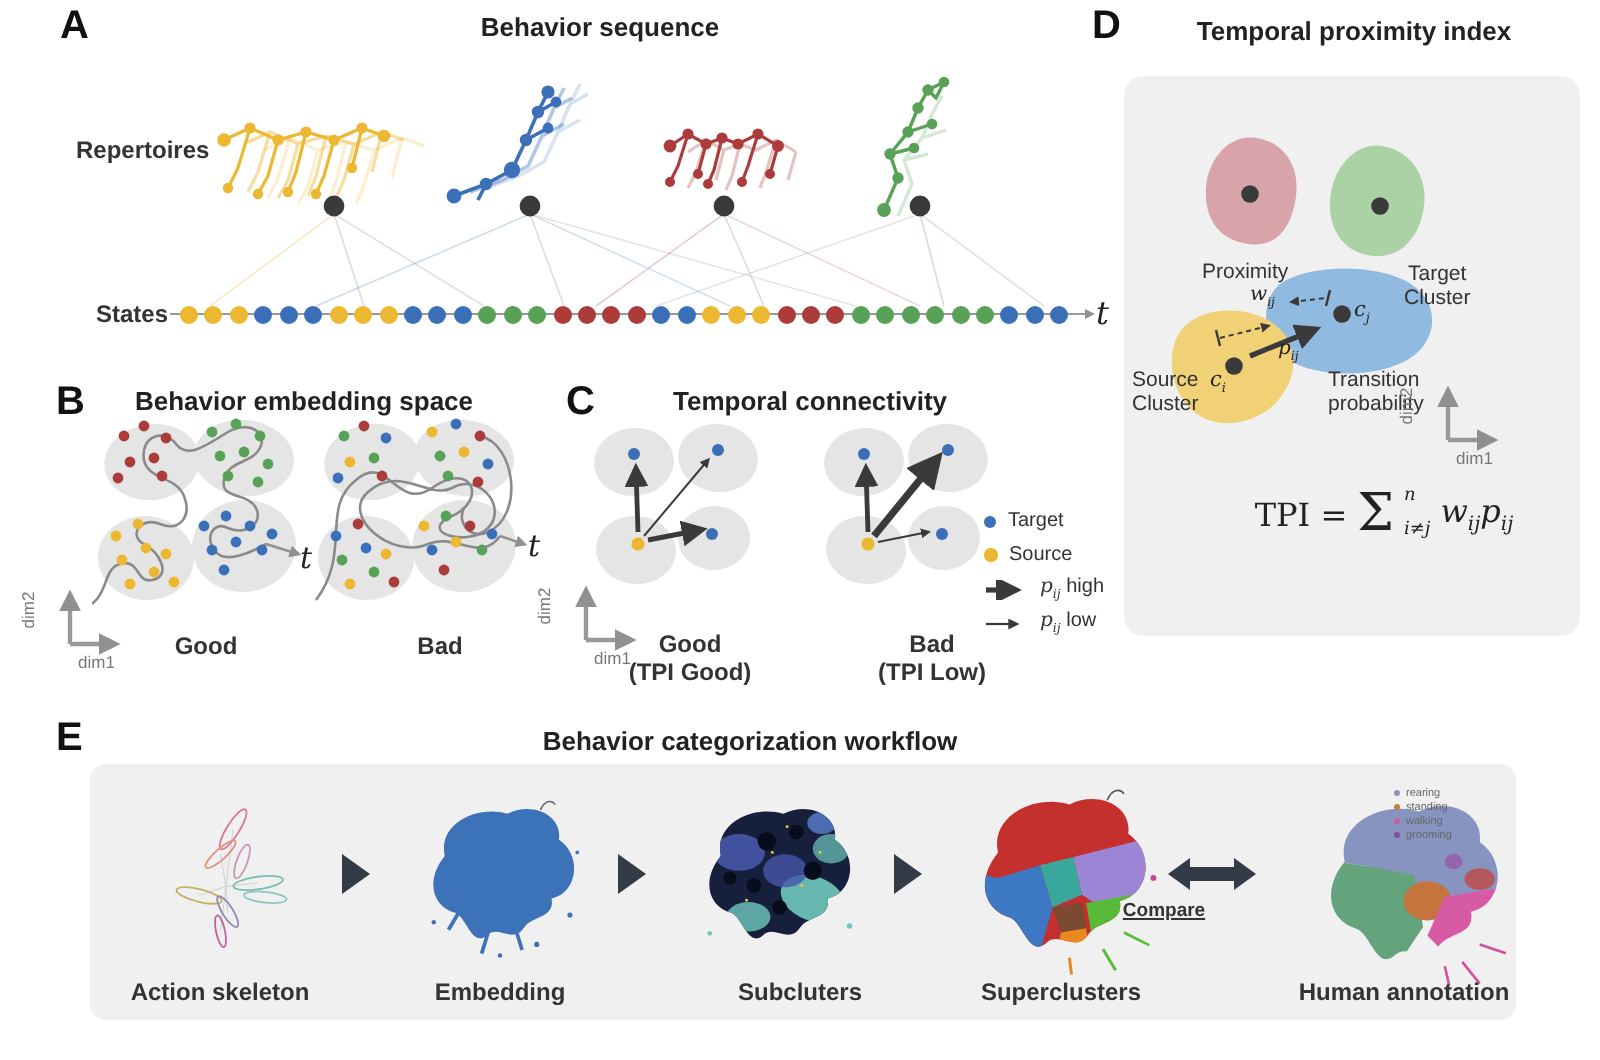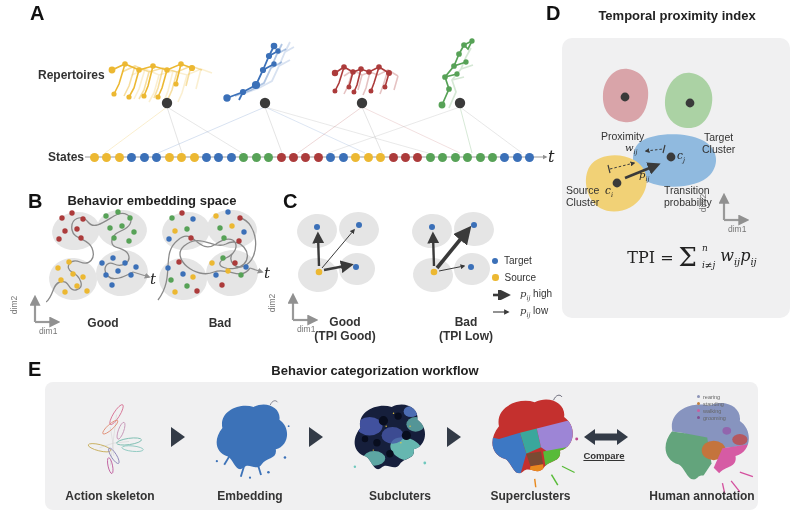--- a/index.html
+++ b/index.html
@@ -41,20 +41,21 @@
       <marker id="ah8" viewBox="0 0 10 10" refX="7" refY="5" markerWidth="5" markerHeight="5" orient="auto-start-reverse" markerUnits="strokeWidth">
         <path d="M0,0 L10,5 L0,10 Z" fill="#909090"></path>
       </marker>
       <marker id="ah3" viewBox="0 0 10 10" refX="7" refY="5" markerWidth="5" markerHeight="5" orient="auto-start-reverse" markerUnits="strokeWidth">
         <path d="M0,0 L10,5 L0,10 Z" fill="#3A3A3A"></path>
       </marker>
     </defs>
   </svg>
 
   <div class="abs panel-letter" style="left:30px;top:2px;">A</div>
+  <div class="abs ptitle" style="left:200px;top:6px;width:200px;">Behavior sequence</div>
   <div class="abs slabel" style="left:38px;top:68px;">Repertoires</div>
   <div class="abs slabel" style="left:48px;top:150px;">States</div>
 
   <svg class="abs" style="left:30px;top:25px;" width="540" height="145" viewBox="0 0 540 145">
 
     <g stroke-width="0.8" fill="none">
       <path d="M137,82 L75,128" stroke="var(--yellow)" opacity="0.30"></path>
       <path d="M137,82 L152,128" stroke="#bbb" opacity="0.5"></path>
       <path d="M137,82 L212,128" stroke="#bbb" opacity="0.45"></path>
       <path d="M235,82 L128,128" stroke="var(--blue)" opacity="0.25"></path>
@@ -305,20 +306,21 @@
   <div class="abs slabel center" style="left:195px;top:316px;width:50px;">Bad</div>
 
   <svg class="abs" style="left:23px;top:288px;" width="40" height="40" viewBox="0 0 40 40">
     <line x1="12" y1="34" x2="12" y2="10" stroke="#999" stroke-width="2.2" marker-end="url(#ah8)"></line>
     <line x1="12" y1="34" x2="34" y2="34" stroke="#999" stroke-width="2.2" marker-end="url(#ah8)"></line>
   </svg>
   <div class="abs dimlab vlab" style="left:-1px;top:300px;">dim2</div>
   <div class="abs dimlab" style="left:39px;top:326px;">dim1</div>
 
   <div class="abs panel-letter" style="left:283px;top:190px;">C</div>
+  <div class="abs ptitle" style="left:315px;top:193px;width:180px;">Temporal connectivity</div>
 
   <svg class="abs" style="left:293px;top:206px;" width="95" height="100" viewBox="0 0 95 100">
     <g fill="var(--blobGray)">
       <ellipse cx="24" cy="25" rx="20" ry="17" transform="rotate(-6 24 25)"></ellipse>
       <ellipse cx="66" cy="23" rx="20" ry="17" transform="rotate(8 66 23)"></ellipse>
       <ellipse cx="64" cy="63" rx="18" ry="16" transform="rotate(-4 64 63)"></ellipse>
       <ellipse cx="25" cy="69" rx="20" ry="17" transform="rotate(5 25 69)"></ellipse>
     </g>
     <g stroke="var(--arrowDark)">
       <line x1="26" y1="60" x2="25" y2="29" stroke-width="2.4" marker-end="url(#ah3)"></line>
@@ -542,21 +544,21 @@
       <line x1="80" y1="70" x2="92" y2="76" stroke="var(--scGreen)" stroke-width="1.2"></line>
       <line x1="54" y1="82" x2="55" y2="90" stroke="var(--scOrange)" stroke-width="1.4"></line>
       <circle cx="94" cy="44" r="1.4" fill="var(--scMagenta)"></circle>
     </g>
     <path d="M72,7 C74,2 78,1 80,4" fill="none" stroke="#556" stroke-width="0.8"></path>
   </svg>
 
   <svg class="abs" style="left:584px;top:427px;" width="44" height="20" viewBox="0 0 44 20">
     <polygon points="0,10 11,2 11,6.5 33,6.5 33,2 44,10 33,18 33,13.5 11,13.5 11,18" fill="var(--wfArrow)"></polygon>
   </svg>
-  <div class="abs center" style="left:578px;top:450px;width:52px;font-weight:bold;font-size:9.5px;color:#333;text-decoration:underline;">Compare</div>
+  <div class="abs center" style="left:556px;top:450px;width:52px;font-weight:bold;font-size:9.5px;color:#333;text-decoration:underline;">Compare</div>
 
   <svg class="abs" style="left:646px;top:396px;" width="118" height="98" viewBox="0 0 100 90">
     <clipPath id="clipHum">
       <path d="M20,32 C16,14 38,4 54,9 C68,2 84,10 82,23 C95,32 92,52 78,55 C80,66 68,64 63,71 C57,80 49,69 43,75 C35,82 32,66 26,63 C12,59 10,44 20,32 Z"></path>
     </clipPath>
     <g clip-path="url(#clipHum)" opacity="0.92">
       <path d="M0,0 H100 V44 L66,48 L30,34 L0,30 Z" fill="var(--haSlate)"></path>
       <path d="M0,30 L30,34 L52,38 L56,62 L40,86 L8,80 L0,58 Z" fill="var(--haGreen)"></path>
       <ellipse cx="58" cy="50" rx="11" ry="9" fill="var(--haOrange)"></ellipse>
       <path d="M66,48 L92,44 L96,62 L74,82 L58,66 Z" fill="var(--haMagenta)"></path>

